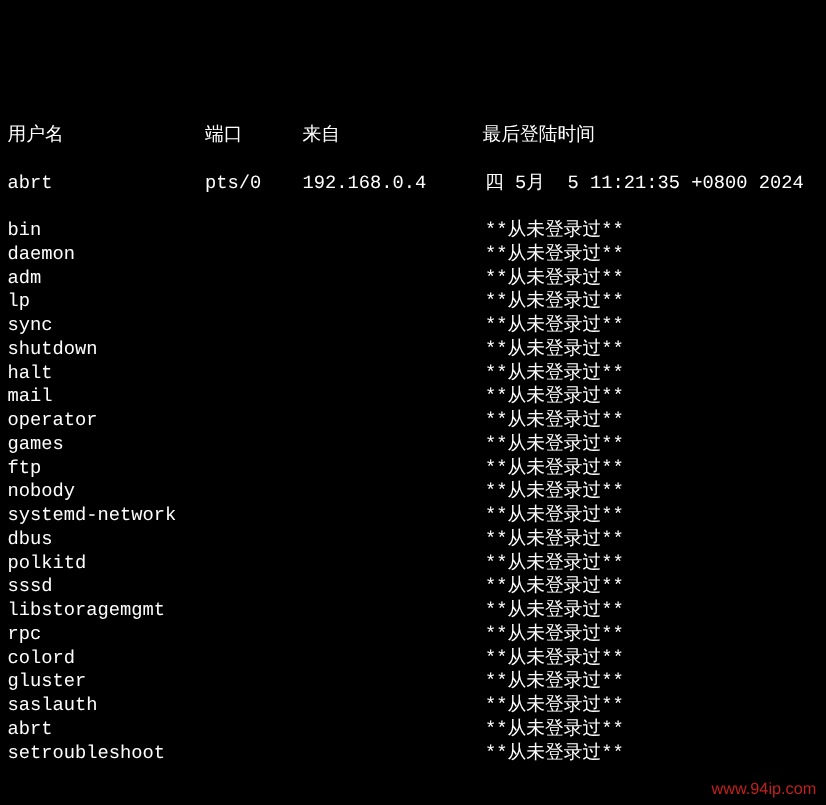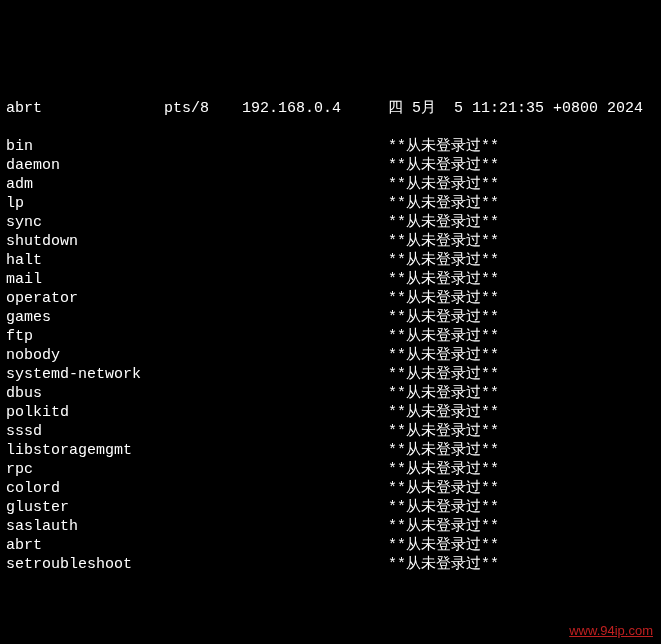--- a/index.html
+++ b/index.html
@@ -14,33 +14,33 @@
       width: 661px;
       box-sizing: border-box;
     }
     .watermark {
       position: fixed;
       right: 8px;
       bottom: 4px;
       color: #c02020;
       font-family: sans-serif;
       font-size: 13px;
-      text-decoration: underline;
     }
     .col-user { display: inline-block; width: 158px; }
     .col-port { display: inline-block; width: 78px; }
     .col-from { display: inline-block; width: 146px; }
     .col-last { display: inline-block; }
     .hdr .col-from { width: 144px; }
   </style>
 </head>
 <body>
 
 
 
 <div>
-<div><span class="col-user">abrt</span><span class="col-port">pts/8</span><span class="col-from">192.168.0.4</span><span class="col-last">四 5月  5 11:21:35 +0800 2024</span></div>
+<div class="hdr"><span class="col-user">用户名</span><span class="col-port">端口</span><span class="col-from">来自</span><span class="col-last">最后登陆时间</span></div>
+<div><span class="col-user">abrt</span><span class="col-port">pts/0</span><span class="col-from">192.168.0.4</span><span class="col-last">四 5月  5 11:21:35 +0800 2024</span></div>
 <div id="rows"><div><span class="col-user">bin</span><span class="col-port"></span><span class="col-from"></span><span class="col-last">**从未登录过**</span></div><div><span class="col-user">daemon</span><span class="col-port"></span><span class="col-from"></span><span class="col-last">**从未登录过**</span></div><div><span class="col-user">adm</span><span class="col-port"></span><span class="col-from"></span><span class="col-last">**从未登录过**</span></div><div><span class="col-user">lp</span><span class="col-port"></span><span class="col-from"></span><span class="col-last">**从未登录过**</span></div><div><span class="col-user">sync</span><span class="col-port"></span><span class="col-from"></span><span class="col-last">**从未登录过**</span></div><div><span class="col-user">shutdown</span><span class="col-port"></span><span class="col-from"></span><span class="col-last">**从未登录过**</span></div><div><span class="col-user">halt</span><span class="col-port"></span><span class="col-from"></span><span class="col-last">**从未登录过**</span></div><div><span class="col-user">mail</span><span class="col-port"></span><span class="col-from"></span><span class="col-last">**从未登录过**</span></div><div><span class="col-user">operator</span><span class="col-port"></span><span class="col-from"></span><span class="col-last">**从未登录过**</span></div><div><span class="col-user">games</span><span class="col-port"></span><span class="col-from"></span><span class="col-last">**从未登录过**</span></div><div><span class="col-user">ftp</span><span class="col-port"></span><span class="col-from"></span><span class="col-last">**从未登录过**</span></div><div><span class="col-user">nobody</span><span class="col-port"></span><span class="col-from"></span><span class="col-last">**从未登录过**</span></div><div><span class="col-user">systemd-network</span><span class="col-port"></span><span class="col-from"></span><span class="col-last">**从未登录过**</span></div><div><span class="col-user">dbus</span><span class="col-port"></span><span class="col-from"></span><span class="col-last">**从未登录过**</span></div><div><span class="col-user">polkitd</span><span class="col-port"></span><span class="col-from"></span><span class="col-last">**从未登录过**</span></div><div><span class="col-user">sssd</span><span class="col-port"></span><span class="col-from"></span><span class="col-last">**从未登录过**</span></div><div><span class="col-user">libstoragemgmt</span><span class="col-port"></span><span class="col-from"></span><span class="col-last">**从未登录过**</span></div><div><span class="col-user">rpc</span><span class="col-port"></span><span class="col-from"></span><span class="col-last">**从未登录过**</span></div><div><span class="col-user">colord</span><span class="col-port"></span><span class="col-from"></span><span class="col-last">**从未登录过**</span></div><div><span class="col-user">gluster</span><span class="col-port"></span><span class="col-from"></span><span class="col-last">**从未登录过**</span></div><div><span class="col-user">saslauth</span><span class="col-port"></span><span class="col-from"></span><span class="col-last">**从未登录过**</span></div><div><span class="col-user">abrt</span><span class="col-port"></span><span class="col-from"></span><span class="col-last">**从未登录过**</span></div><div><span class="col-user">setroubleshoot</span><span class="col-port"></span><span class="col-from"></span><span class="col-last">**从未登录过**</span></div></div>
 </div>
 <div class="watermark">www.94ip.com</div>
 
 
 
 
 </body></html>

